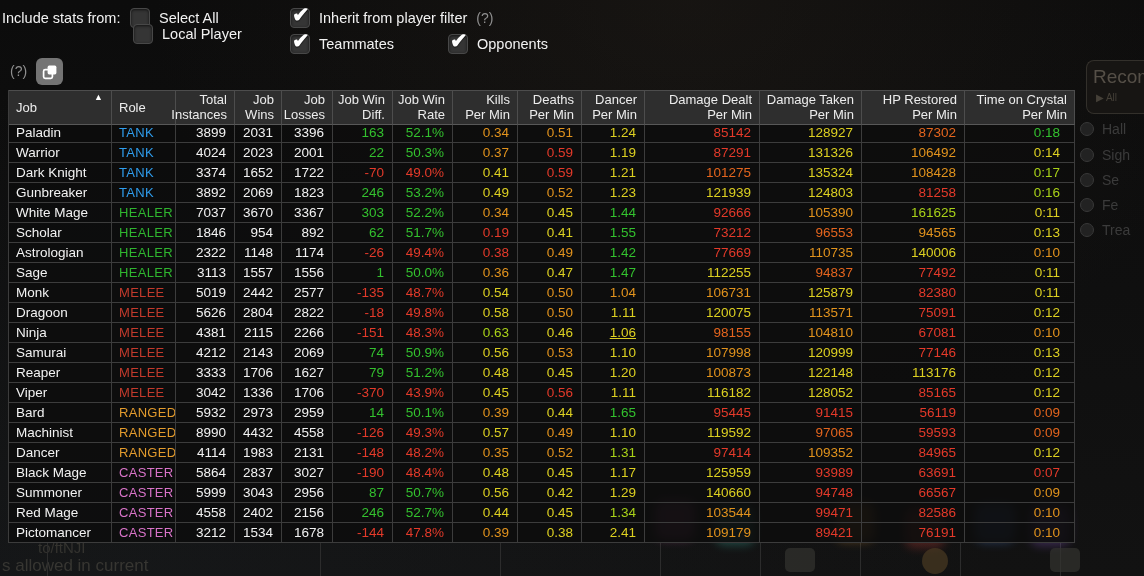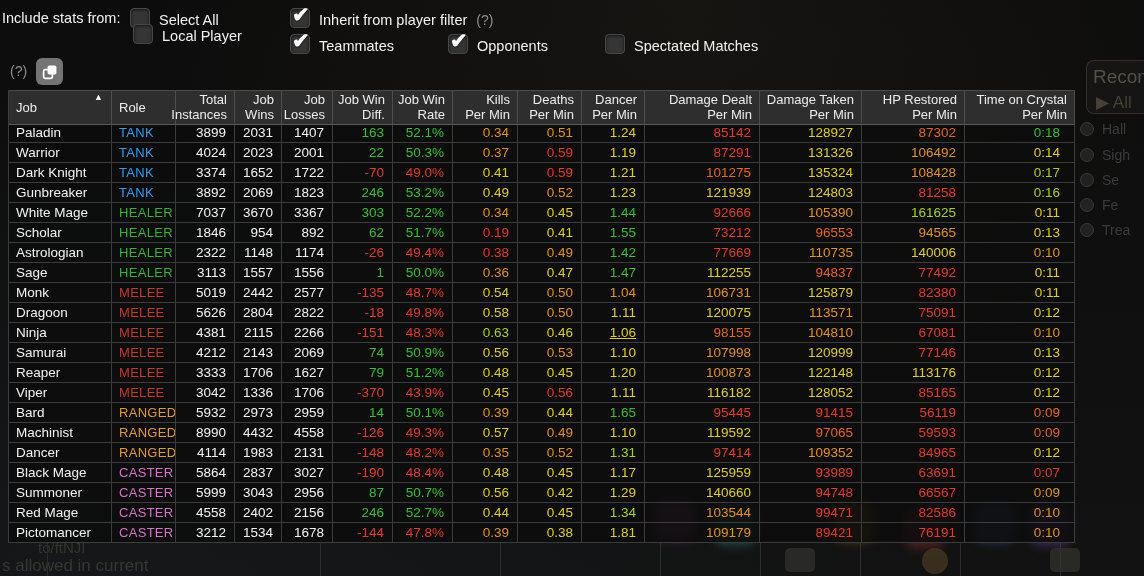--- a/index.html
+++ b/index.html
@@ -8,31 +8,31 @@
     font-family:"Liberation Sans", sans-serif;
     background:
       radial-gradient(ellipse at 60% 0%, rgba(55,45,35,0.25), transparent 55%),
       radial-gradient(ellipse at 10% 100%, rgba(30,35,40,0.3), transparent 60%),
       linear-gradient(#0c0c0c,#121212);
   }
   
   .bg-el{position:absolute;z-index:1;color:#3b3833;}
   .bg-recomm-panel{left:1086px;top:60px;width:70px;height:52px;border:1px solid #33302b;border-right:none;border-radius:8px 0 0 8px;background:#171513;}
   .bg-recomm-text{left:1093px;top:66px;font-size:19px;color:#554f47;}
-  .bg-all{left:1096px;top:92px;font-size:17px;color:#454038;}
+  .bg-all{left:1096px;top:92px;font-size:10px;color:#454038;}
   .bg-item{position:absolute;z-index:1;left:1080px;display:flex;align-items:center;gap:8px;color:#3b3b3b;font-size:14px;}
   .bg-ico{width:12px;height:12px;border:1px solid #383838;border-radius:50%;background:#222;}
   .bg-bottom1{left:38px;top:539px;font-size:15px;color:#34332f;}
   .bg-bottom2{left:2px;top:556px;font-size:17px;color:#373632;}
   .vline{position:absolute;z-index:1;top:543px;height:33px;width:1px;background:#2c2c2c;}
   .blob{position:absolute;z-index:1;width:40px;height:40px;border-radius:9px;filter:blur(5px);opacity:0.32;}
   .bicon{position:absolute;z-index:1;top:548px;width:30px;height:24px;background:#33332f;border-radius:5px;opacity:0.7;}
   .bicon.round{border-radius:50%;width:26px;height:26px;background:#4a3a22;}
   
-  .fgroup{position:absolute;z-index:3;display:flex;align-items:flex-end;gap:9px;}
+  .fgroup{position:absolute;z-index:3;display:flex;align-items:center;gap:9px;}
   .flabel{color:#f2f2f2;font-size:14.5px;}
   .help{color:#8f8f8f;font-size:14px;}
   .checkbox{width:18px;height:18px;background:#353535;border:1px solid #484848;border-radius:4px;position:relative;box-shadow:inset 0 1px 3px rgba(0,0,0,.65);flex:0 0 auto;}
   .checkbox .tick{display:none;}
   .checkbox.checked .tick{display:block;position:absolute;top:-6px;left:1px;color:#fff;font-size:21px;font-weight:bold;text-shadow:0 1px 1px rgba(0,0,0,.7);}
   
   .tools-help{position:absolute;z-index:3;left:10px;top:63px;}
   .copy-btn{position:absolute;z-index:3;left:36px;top:58px;width:27px;height:27px;background:#747474;border-radius:6px;display:flex;align-items:center;justify-content:center;cursor:pointer;}
   
   .stats-table{position:absolute;z-index:2;left:8px;top:90px;width:1066px;border-left:1px solid #3c3c3c;}
@@ -120,24 +120,20 @@
         <span class="tick">✔</span>
       </span>
     <span class="flabel">Teammates</span>
   </div>
   <div class="fgroup" style="left:448px;top:34px">
     <span class="checkbox checked">
         <span class="tick">✔</span>
       </span>
     <span class="flabel">Opponents</span>
   </div>
-  <div class="fgroup" style="left:605px;top:34px">
-    <span class="checkbox"></span>
-    <span class="flabel">Spectated Matches</span>
-  </div>
 
   <span class="help tools-help">(?)</span>
   <div class="copy-btn">
     <svg width="16" height="16" viewBox="0 0 16 16">
       <rect x="1.6" y="5.6" width="8.8" height="8.8" rx="1.6" fill="none" stroke="#ffffff" stroke-width="1.7"></rect>
       <rect x="5.6" y="1.6" width="8.8" height="8.8" rx="1.6" fill="#ffffff"></rect>
     </svg>
   </div>
 
   <div class="stats-table">
@@ -206,21 +202,21 @@
           <div class="cell left role-cell">
             <span style="color: rgb(47, 157, 237);">TANK</span>
           </div>
           <div class="cell">
             <span>3899</span>
           </div>
           <div class="cell">
             <span>2031</span>
           </div>
           <div class="cell">
-            <span>1407</span>
+            <span>3396</span>
           </div>
           <div class="cell">
             <span style="color: rgb(51, 193, 46);">163</span>
           </div>
           <div class="cell">
             <span style="color: rgb(51, 193, 46);">52.1%</span>
           </div>
           <div class="cell">
             <span style="color: rgb(226, 147, 29);">0.34</span>
           </div>
@@ -1101,21 +1097,21 @@
           <div class="cell">
             <span style="color: rgb(228, 58, 42);">47.8%</span>
           </div>
           <div class="cell">
             <span style="color: rgb(226, 147, 29);">0.39</span>
           </div>
           <div class="cell">
             <span style="color: rgb(221, 208, 33);">0.38</span>
           </div>
           <div class="cell">
-            <span style="color: rgb(221, 208, 33);">1.81</span>
+            <span style="color: rgb(221, 208, 33);">2.41</span>
           </div>
           <div class="cell">
             <span style="color: rgb(226, 147, 29);">109179</span>
           </div>
           <div class="cell">
             <span style="color: rgb(228, 58, 42);">89421</span>
           </div>
           <div class="cell">
             <span style="color: rgb(228, 58, 42);">76191</span>
           </div>

